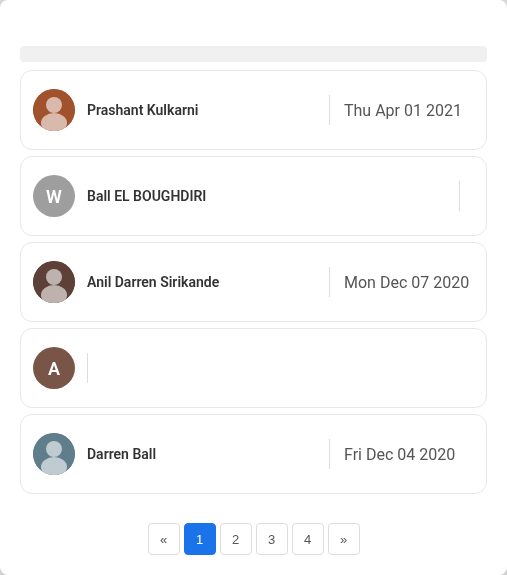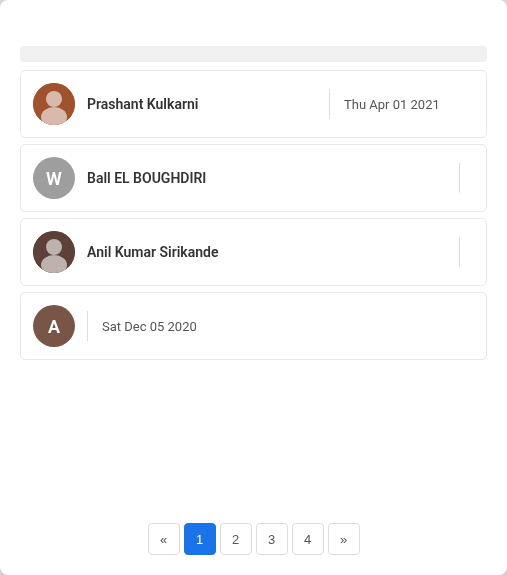--- a/index.html
+++ b/index.html
@@ -70,22 +70,22 @@
     .employee-list {
       display: flex;
       flex-direction: column;
       gap: 6px;
       flex: 1;
     }
     .employee-row {
       display: flex;
       align-items: center;
       border: 1px solid #e8e8e8;
-      border-radius: 5px;
-      padding: 12px 12px;
+      border-radius: 12px;
+      padding: 18px 12px;
     }
     .avatar {
       width: 42px;
       height: 42px;
       border-radius: 50%;
       margin-right: 12px;
       flex-shrink: 0;
       display: flex;
       align-items: center;
       justify-content: center;
@@ -114,21 +114,21 @@
       color: #333;
     }
     .date-separator {
       width: 1px;
       height: 30px;
       background: #ddd;
       margin-right: 14px;
     }
     .employee-date {
       width: 130px;
-      font-size: 13px;
+      font-size: 16px;
       color: #555;
     }
     .pagination {
       display: flex;
       align-items: center;
       justify-content: center;
       gap: 4px;
       margin-top: 18px;
     }
     .page-btn {
@@ -184,27 +184,39 @@
         <div class="date-separator"></div>
       </div>
       <div class="employee-row">
         <div class="avatar" style="background: rgb(93, 64, 55);">
           <svg width="42" height="42" viewBox="0 0 42 42" xmlns="http://www.w3.org/2000/svg">
       <circle cx="21" cy="21" r="21" fill="#5d4037"></circle>
       <circle cx="21" cy="16" r="8" fill="rgba(255,255,255,0.6)"></circle>
       <ellipse cx="21" cy="34" rx="13" ry="10" fill="rgba(255,255,255,0.6)"></ellipse>
     </svg>
         </div>
-        <div class="employee-name">Anil Kumar Sirikande</div>
-        <div class="date-separator"></div>
+        <div class="employee-name">Anil Darren Sirikande</div>
+        <div class="date-separator"></div>
+        <div class="employee-date">Mon Dec 07 2020</div>
       </div>
       <div class="employee-row">
         <div class="avatar-letter" style="background: rgb(121, 85, 72); margin-right: 12px; flex-shrink: 0;">A</div>
         <div class="date-separator"></div>
-        <div class="employee-date">Sat Dec 05 2020</div>
+      </div>
+      <div class="employee-row">
+        <div class="avatar" style="background: rgb(96, 125, 139);">
+          <svg width="42" height="42" viewBox="0 0 42 42" xmlns="http://www.w3.org/2000/svg">
+      <circle cx="21" cy="21" r="21" fill="#607d8b"></circle>
+      <circle cx="21" cy="16" r="8" fill="rgba(255,255,255,0.6)"></circle>
+      <ellipse cx="21" cy="34" rx="13" ry="10" fill="rgba(255,255,255,0.6)"></ellipse>
+    </svg>
+        </div>
+        <div class="employee-name">Darren Ball</div>
+        <div class="date-separator"></div>
+        <div class="employee-date">Fri Dec 04 2020</div>
       </div>
     </div>
 
   <div class="pagination" id="pagination">
   <button class="page-btn">«</button>
       <button class="page-btn active">1</button>
       <button class="page-btn">2</button>
       <button class="page-btn">3</button>
       <button class="page-btn">4</button>
       <button class="page-btn">»</button>

